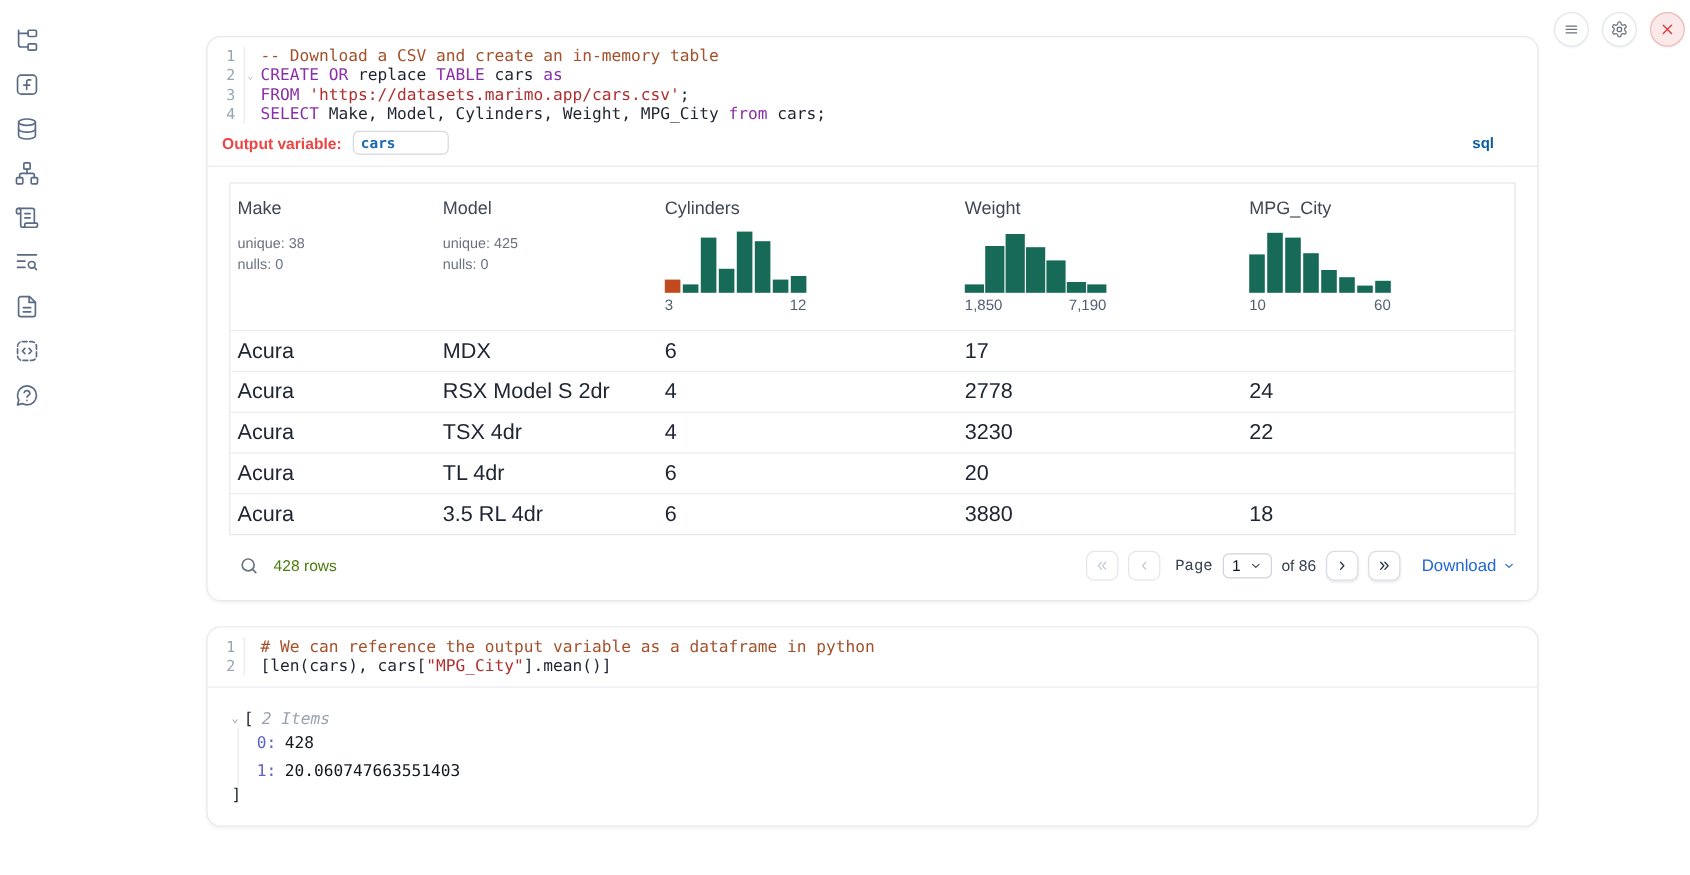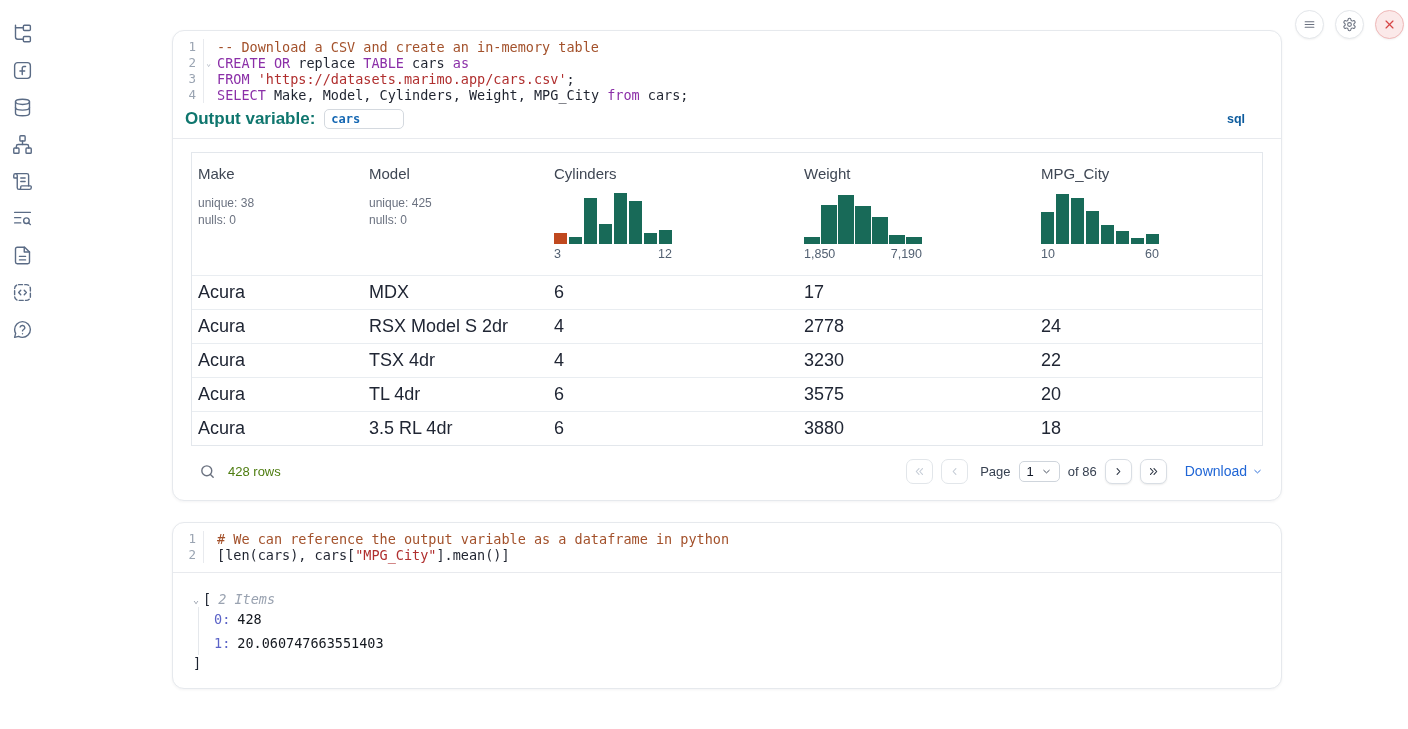--- a/index.html
+++ b/index.html
@@ -34,21 +34,21 @@
             color:#9aa4b2; font:12.5px "DejaVu Sans Mono", monospace;
             border-right:1px solid #e8eaee; }
   .fold-caret { position:absolute; right:-8px; top:4px; font-size:8px; color:#aab2bf; }
   .code-text { font:13.5px "DejaVu Sans Mono", monospace; white-space:pre;
                padding-left:13px; color:#1f2430; }
   .tok-kw { color:#8b2fa8; } .tok-comment { color:#a3512b; }
   .tok-str { color:#b02f2f; } .tok-plain { color:#1f2430; }
 
   .outvar-row { display:flex; align-items:center; gap:9px; padding:3px 12px 9px;
                 border-bottom:1px solid #e8eaee; }
-  .outvar-label { font-size:17px; font-weight:bold; color:#0f766e; }
+  .outvar-label { font-size:13px; font-weight:bold; color:#ef4444; }
   .outvar-input { width:80px; height:20px; border:1px solid #d4d9df; border-radius:5px;
                   font:bold 12px "DejaVu Sans Mono", monospace; color:#1668b3;
                   padding:0 6px; outline:none; }
   .lang-badge { margin-left:auto; margin-right:24px; font-size:12.5px;
                 font-weight:bold; color:#0d5c9e; }
 
   .output-area { padding:13px 18px 15px; }
 
   
   .table-widget { border:1px solid #e3e7ec; border-radius:0; overflow:hidden; }
@@ -75,21 +75,21 @@
             background:#fff; display:flex; align-items:center; justify-content:center;
             cursor:pointer; }
   .pg-btn svg { width:13px; height:13px; }
   .pg-btn.disabled { color:#c5ccd6; }
   .pg-btn.enabled { color:#2a3342; border-color:#d9dee4;
                     box-shadow:0 1px 2px rgba(0,0,0,.08); }
   .pg-select { display:flex; align-items:center; gap:7px; border:1px solid #cfd5dc;
                border-radius:5px; padding:2px 7px; font-size:13px; color:#111827;
                cursor:pointer; }
   .pg-select svg { width:10px; height:10px; color:#374151; }
-  .page-label { margin-left:4px; }
+  .page-label { margin-left:4px;font-family:Liberation Mono, monospace; }
   .download { display:flex; align-items:center; gap:5px; color:#2066d6;
               font-size:14px; margin-left:10px; cursor:pointer; }
   .download svg { width:11px; height:11px; }
 
   
   .tree { font:13.5px "DejaVu Sans Mono", monospace; color:#1c2330; padding:5px 2px 2px; }
   .tree-head { display:flex; align-items:center; }
   .tree-caret { color:#8b93a1; font-size:10px; margin-right:4px; cursor:pointer; }
   .items-label { color:#9aa3b1; font-style:italic; margin-left:7px; }
   .tree-children { margin-left:5px; border-left:1px solid #e5e8ec;
@@ -315,21 +315,20 @@
               <div class="td">Acura</div>
               <div class="td">TSX 4dr</div>
               <div class="td">4</div>
               <div class="td">3230</div>
               <div class="td">22</div>
             </div>
             <div class="tgrid trow">
               <div class="td">Acura</div>
               <div class="td">TL 4dr</div>
               <div class="td">6</div>
-              <div class="td">3575</div>
               <div class="td">20</div>
             </div>
             <div class="tgrid trow">
               <div class="td">Acura</div>
               <div class="td">3.5 RL 4dr</div>
               <div class="td">6</div>
               <div class="td">3880</div>
               <div class="td">18</div>
             </div>
           </div>

